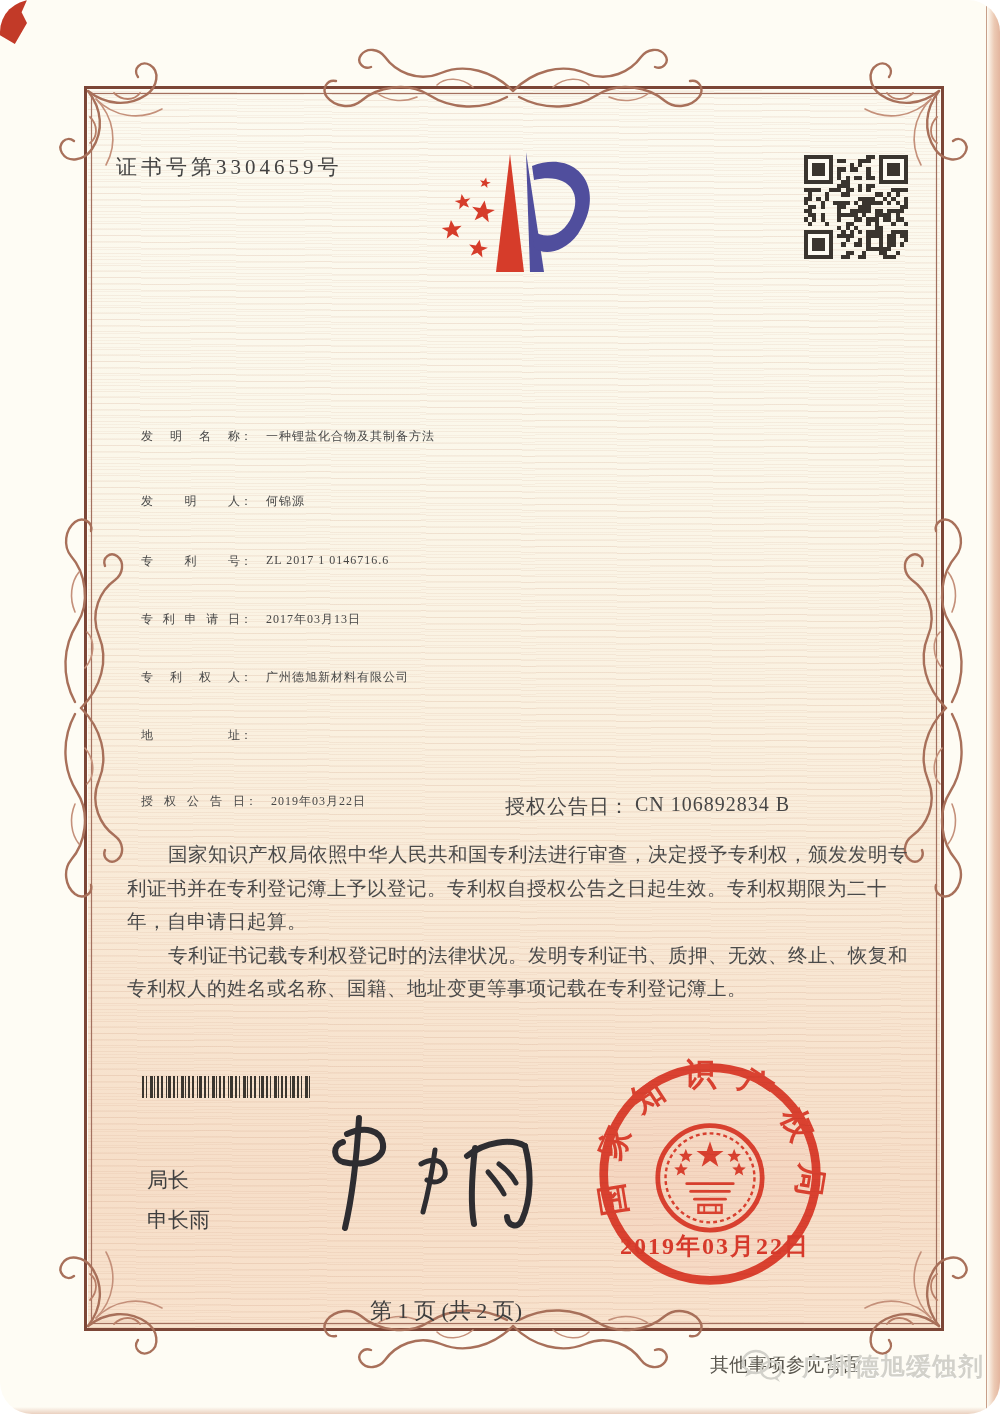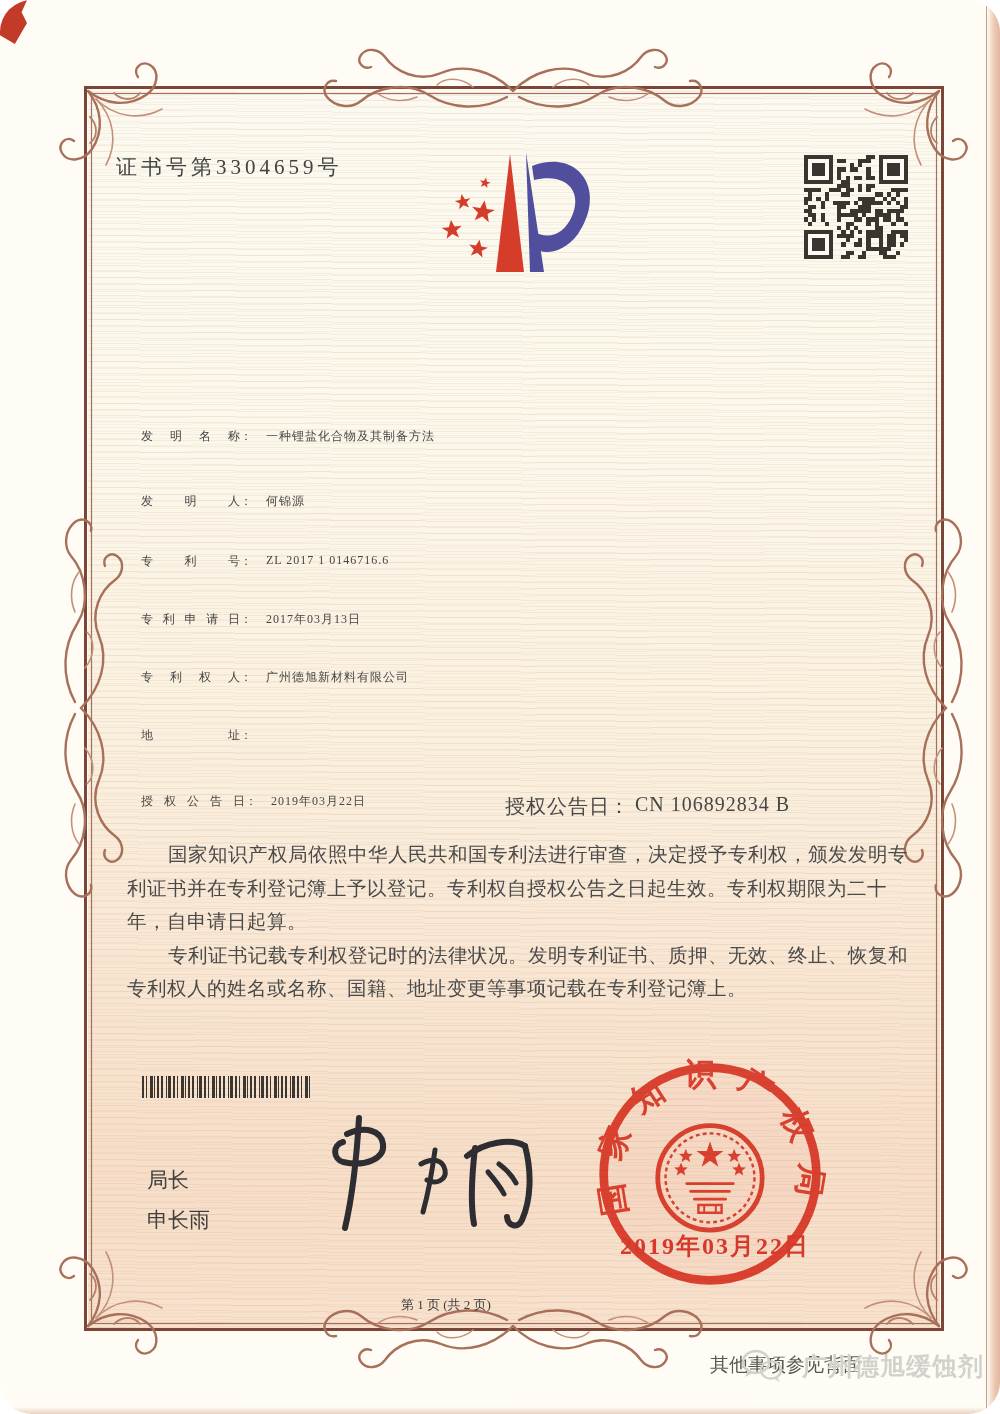--- a/index.html
+++ b/index.html
@@ -44,21 +44,21 @@
     color:#4a4a4a;letter-spacing:0.5px;}
   .paras p{margin:0;text-indent:2.1em;}
   .barcode{position:absolute;left:142px;top:1076px;width:253px;height:22px;font-size:0;}
   .barcode i{display:inline-block;height:100%;background:#3b362f;}
   .sig-labels{position:absolute;left:147px;top:1152px;font-size:21px;color:#3f3f3f;line-height:1.9;
     font-family:"Liberation Sans","DejaVu Sans",sans-serif;margin-top:8px;}
   .signature{position:absolute;left:295px;top:1112px;}
   .seal{position:absolute;left:594px;top:1058px;mix-blend-mode:multiply;}
   .seal-date{position:absolute;left:620px;top:1230px;font-size:24px;font-weight:700;color:#d6392b;
     letter-spacing:2px;z-index:4;}
-  .page-no{position:absolute;left:85px;top:1296px;width:722px;text-align:center;font-size:13px;color:#3d3d3d;}
+  .page-no{position:absolute;left:85px;top:1296px;width:722px;text-align:center;font-size:22px;color:#3d3d3d;}
   .footer-note{position:absolute;left:70px;top:1352px;width:792px;text-align:right;font-size:19px;color:#5a574f;}
   .watermark{position:absolute;left:740px;top:1348px;display:flex;align-items:center;gap:18px;
     color:#d2d1ca;text-shadow:0 1px 0 rgba(255,255,255,.9);}
   .watermark-text{font-size:25px;font-weight:700;letter-spacing:1px;
     font-family:"Liberation Sans","DejaVu Sans",sans-serif;}
 </style>
 </head>
 <body>
 
 <div class="page">

